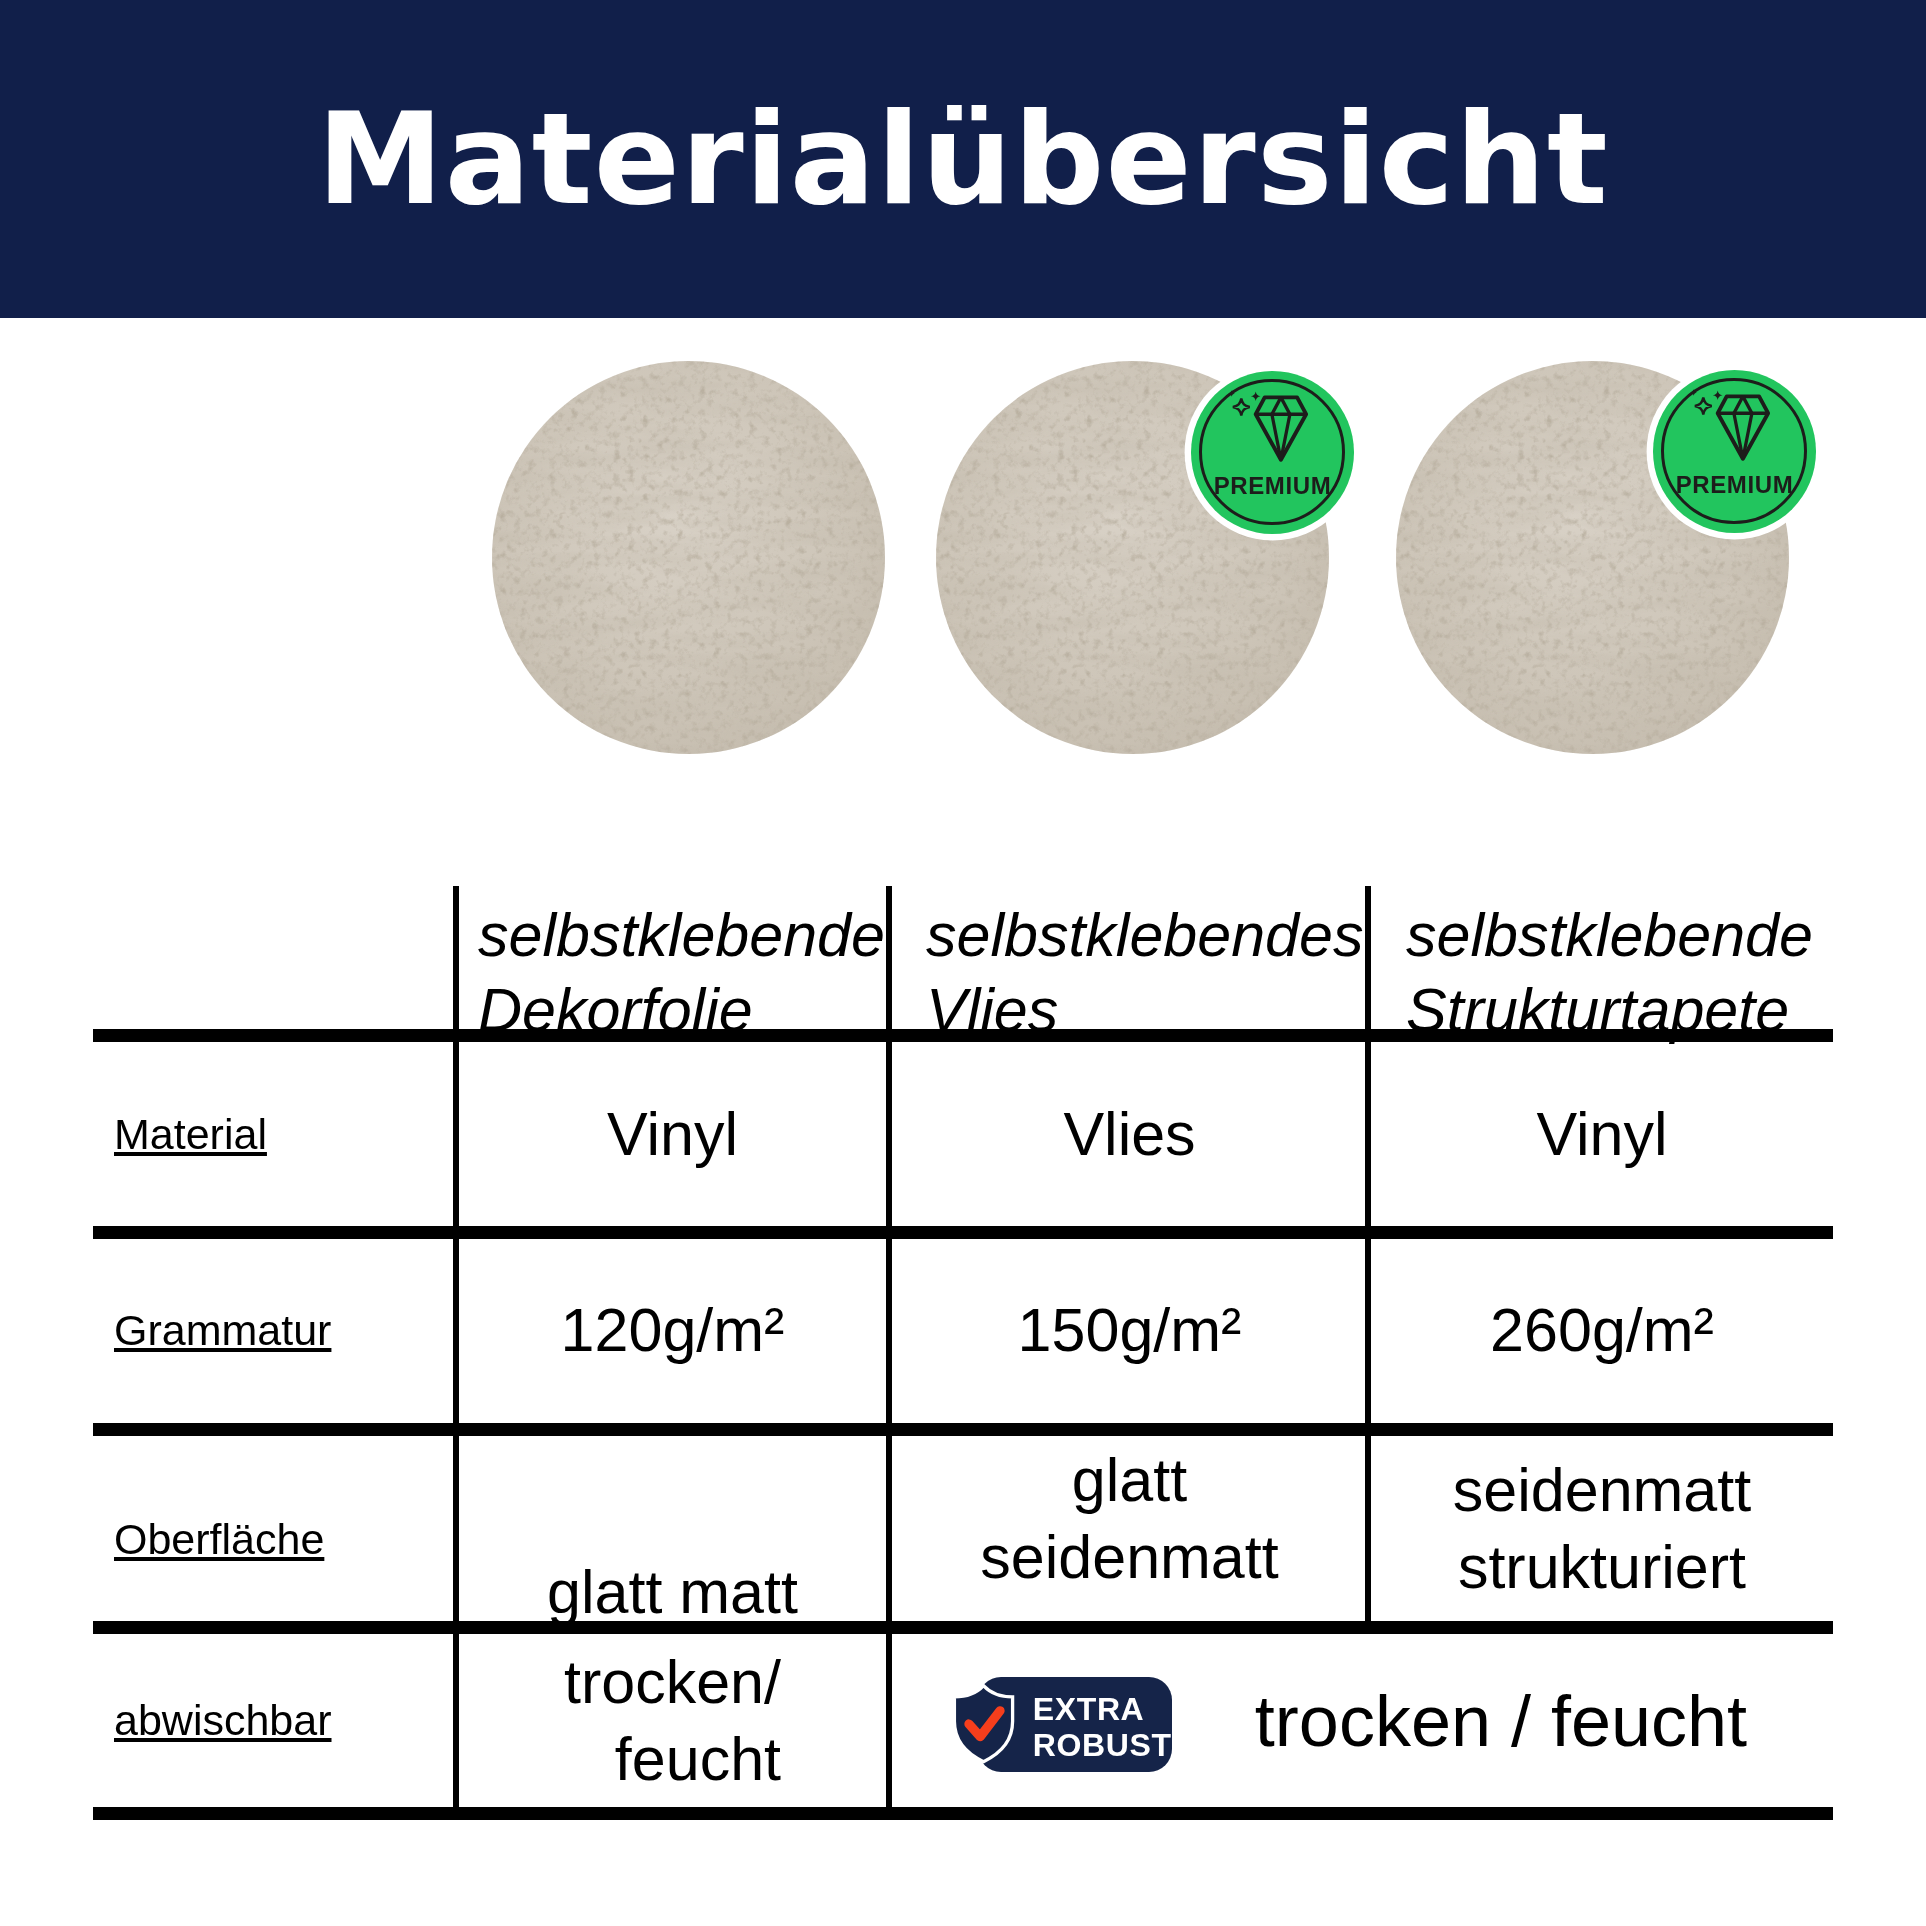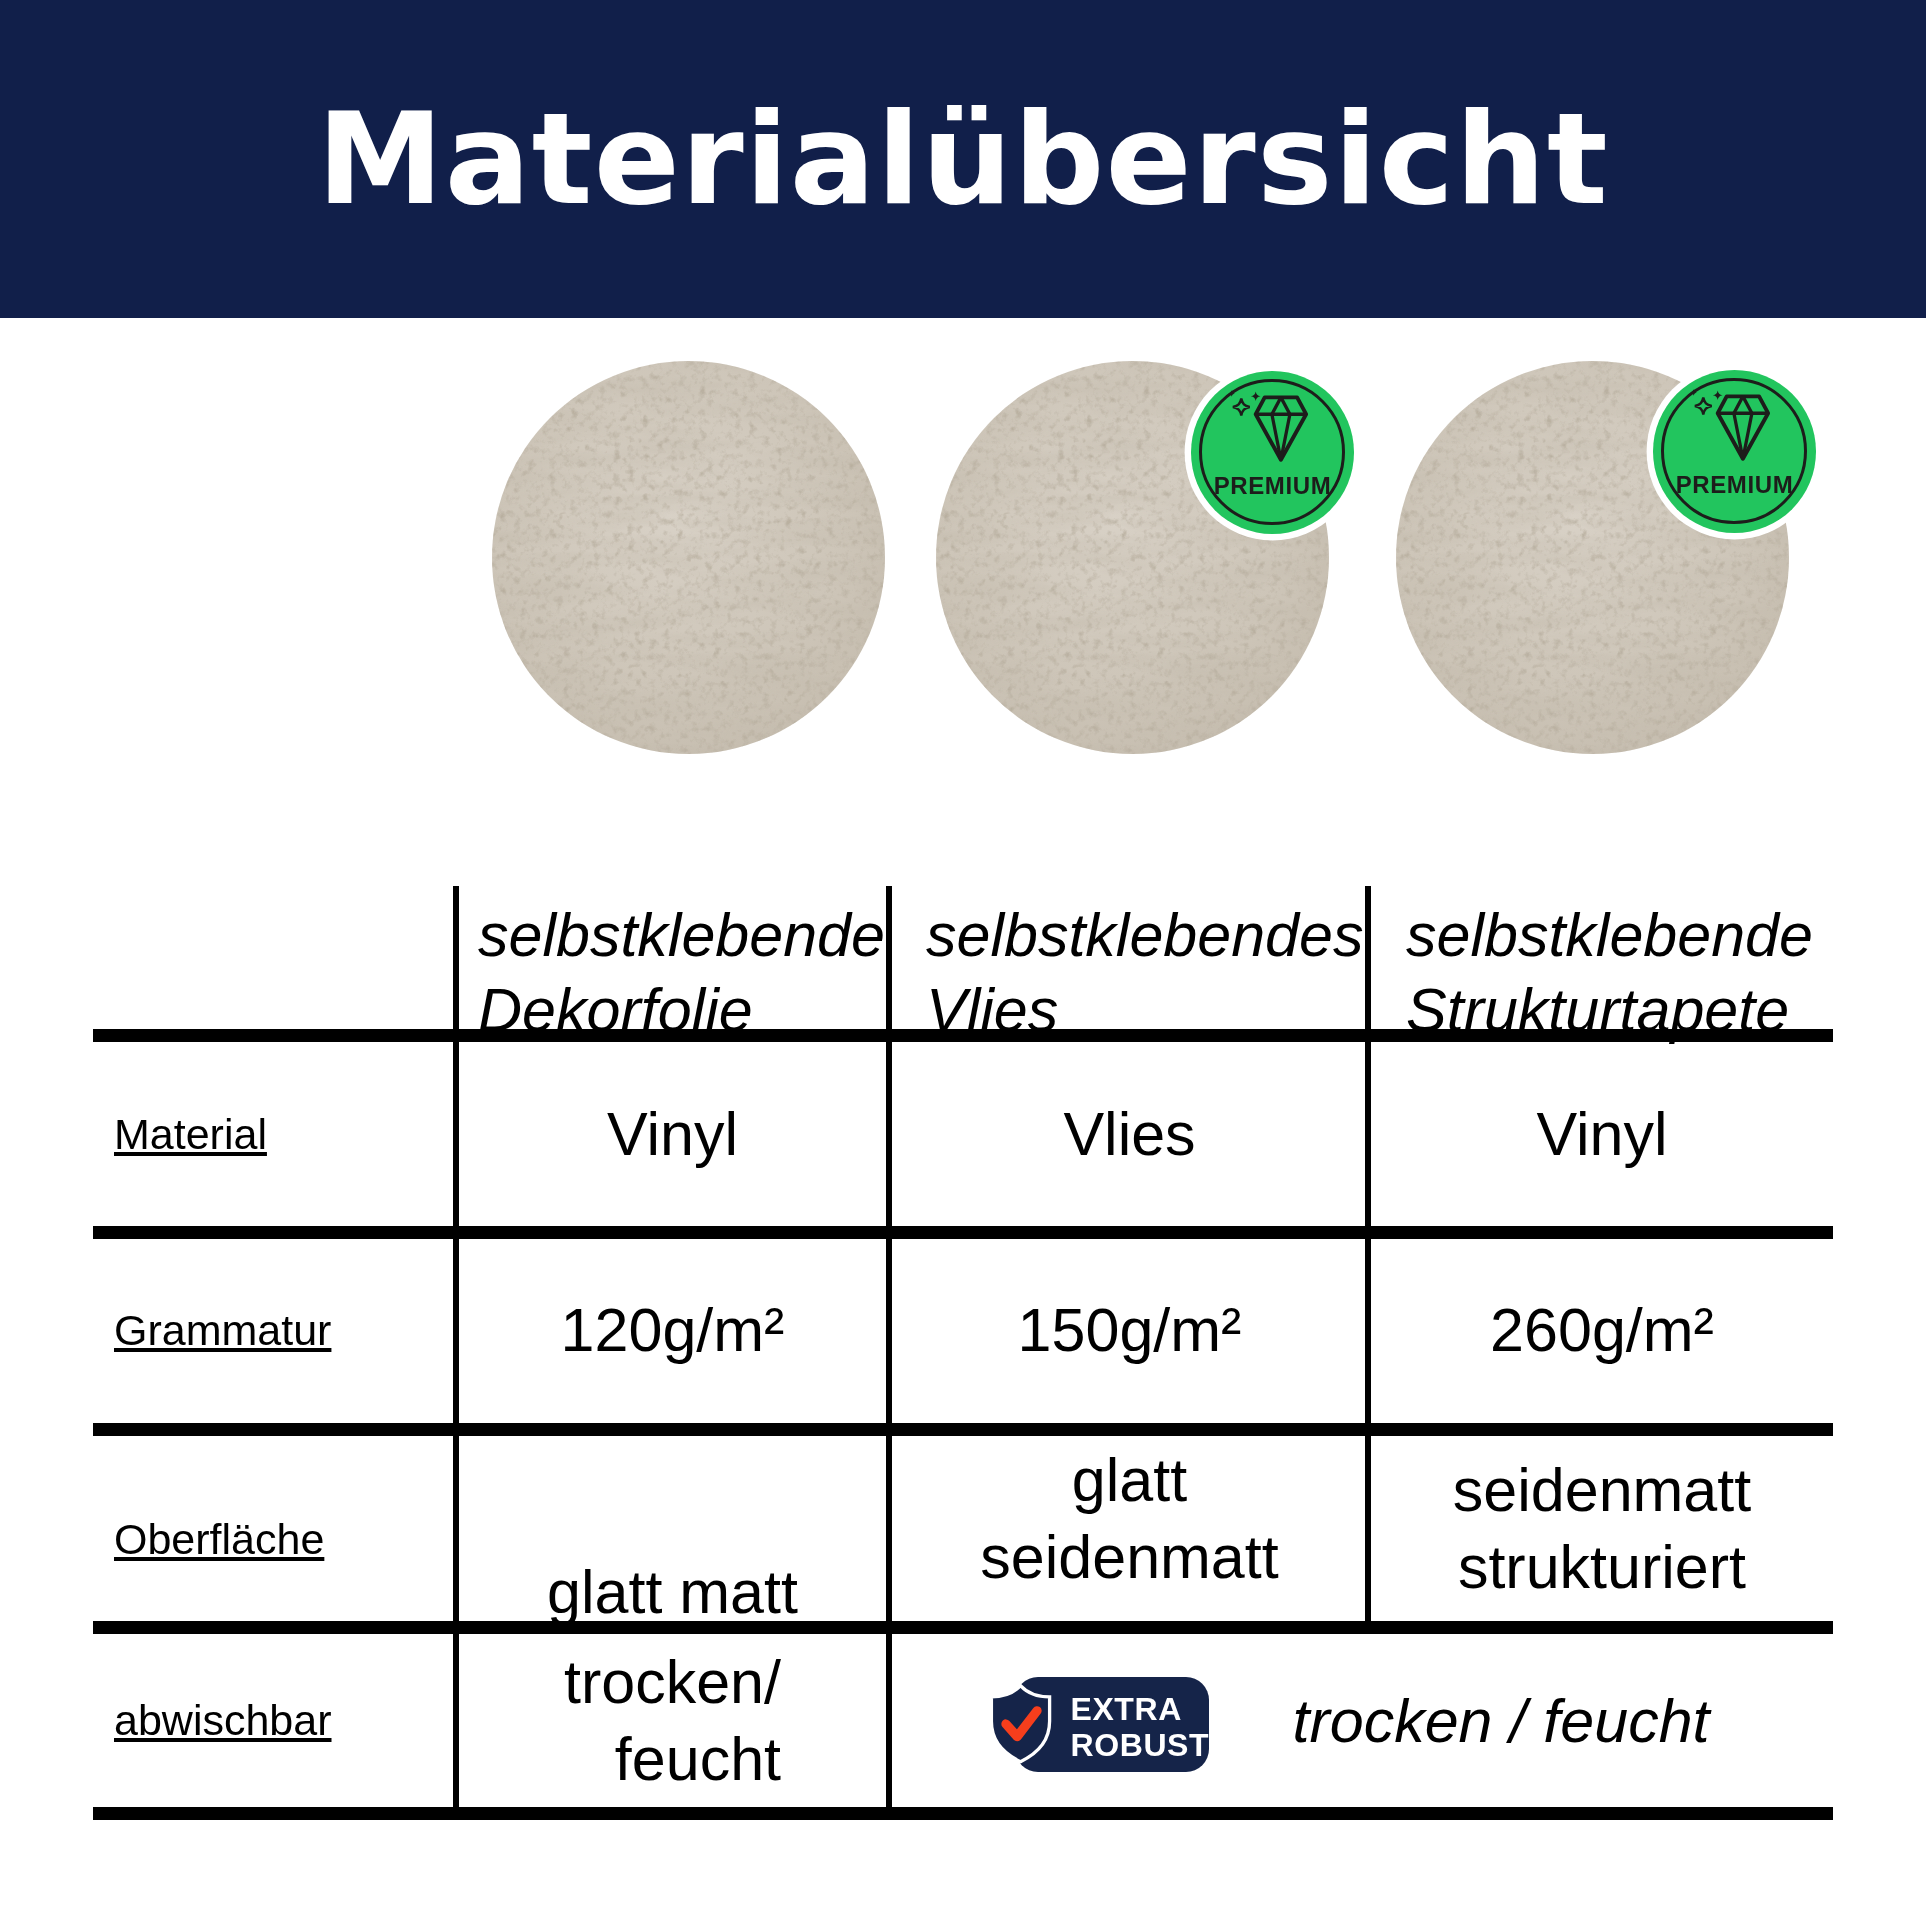--- a/index.html
+++ b/index.html
@@ -65,21 +65,21 @@
   .robust-badge{
     position:relative;width:194px;height:95px;border-radius:23px;background:#152449;
     flex:0 0 auto;
     margin-top:8px;
   }
   .rb-shield{position:absolute;left:-31px;top:6.4px;width:73px;height:82px;}
   .rb-text{
     position:absolute;left:55px;top:14px;color:#ffffff;font-weight:bold;
     font-size:32px;line-height:36px;letter-spacing:0.6px;white-space:pre-line;
   }
-  .merged-text{font-size:61px;white-space:nowrap;font-style:italic;}
+  .merged-text{font-size:72px;white-space:nowrap;}
 </style>
 </head>
 <body>
 
 <div class="abs header-bar">
   <div class="page-title">Materialübersicht</div>
 </div>
 
 <div class="abs sample" style="left:492px;top:361px;">
   <svg viewBox="0 0 612 612">

